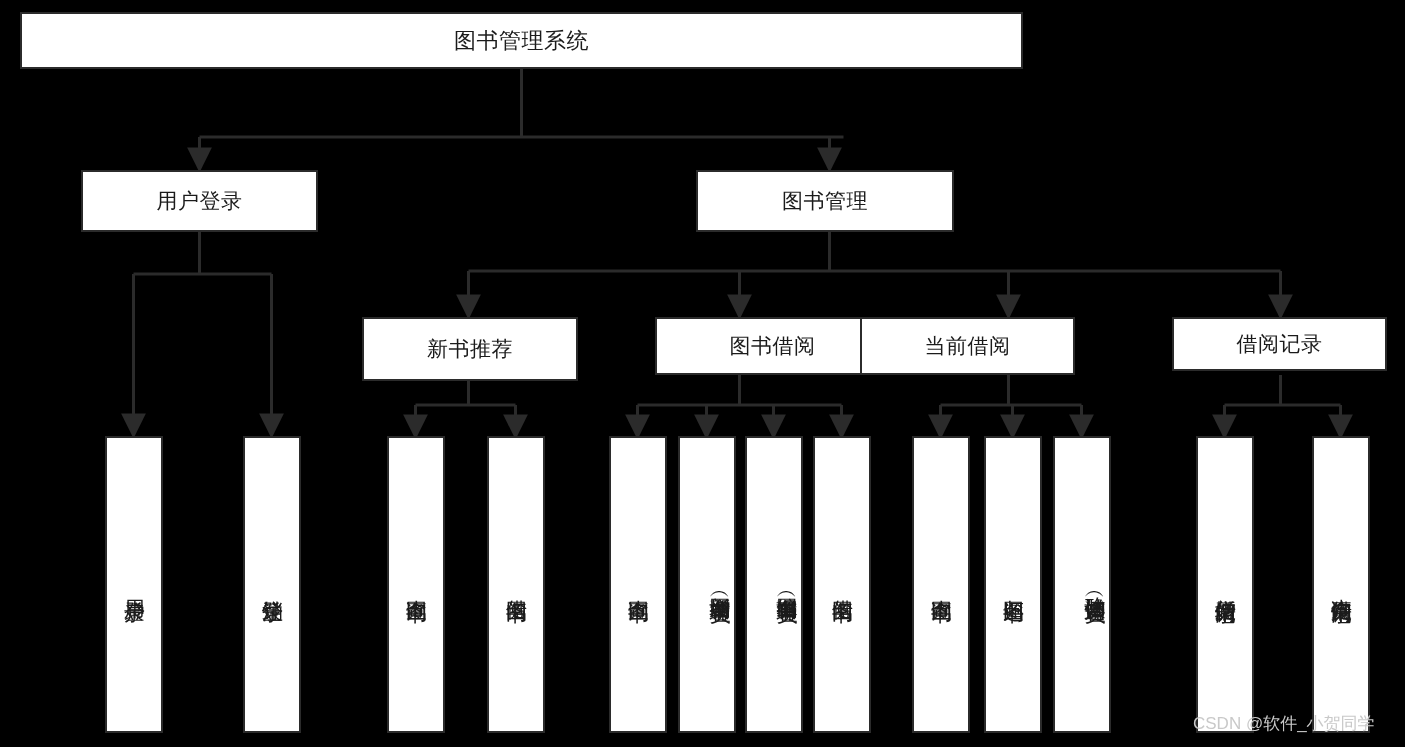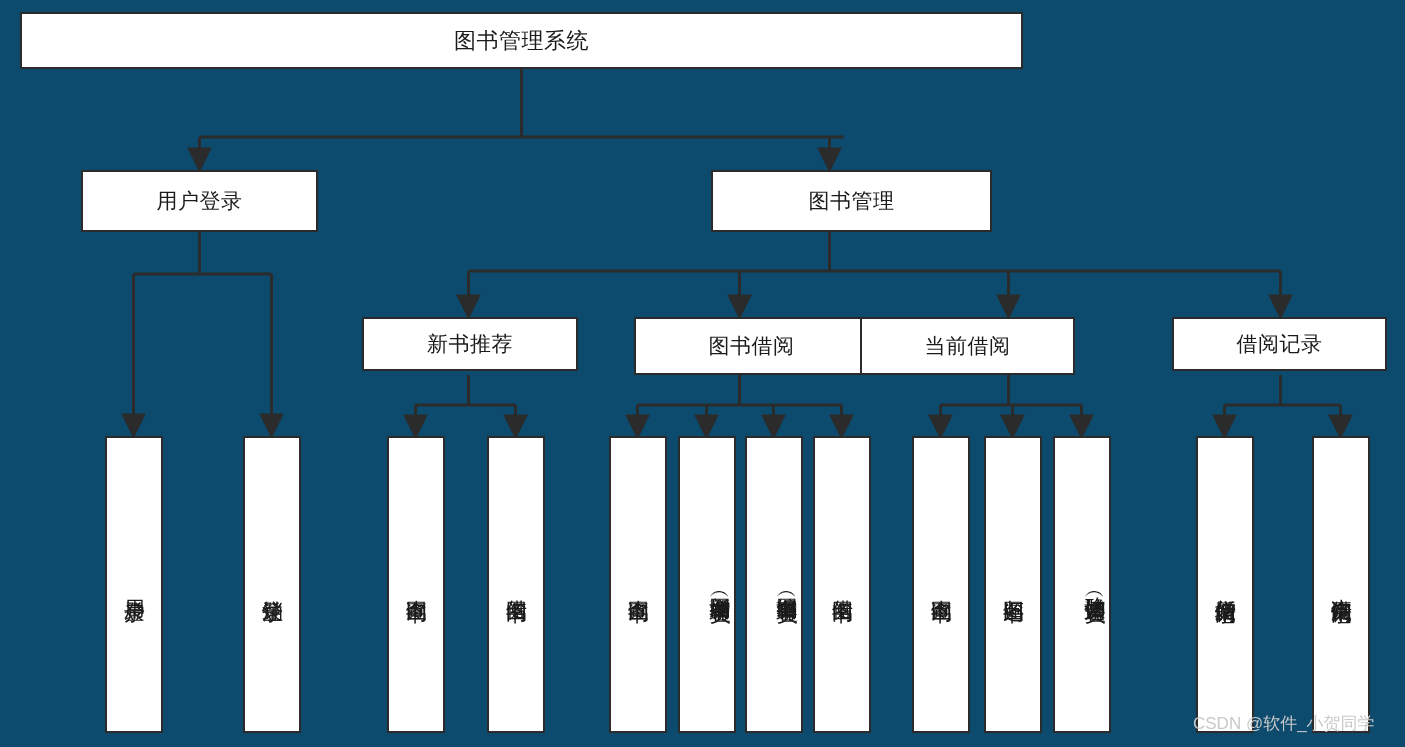--- a/index.html
+++ b/index.html
@@ -8,21 +8,21 @@
     padding: 0;
     background: #ffffff;
   }
   body {
     font-family: "Liberation Sans", "DejaVu Sans", sans-serif;
   }
   #canvas {
     position: relative;
     width: 1405px;
     height: 747px;
-    background: #0c4a6e;
+    background: #000000;
     overflow: hidden;
   }
   #edges {
     position: absolute;
     left: 0;
     top: 0;
     width: 1405px;
     height: 747px;
     pointer-events: none;
   }
@@ -136,29 +136,29 @@
   </svg>
 
   <div class="node horiz root" style="left:20px; top:12px; width:1003px; height:57px;">
     <span>图书管理系统</span>
   </div>
 
   <div class="node horiz" style="left:81px; top:170px; width:237px; height:62px;">
     <span>用户登录</span>
   </div>
 
-  <div class="node horiz" style="left:711px; top:170px; width:281px; height:62px;text-align:center;">
+  <div class="node horiz" style="left:696px; top:170px; width:258px; height:62px;text-align:center;">
     <span>图书管理</span>
   </div>
 
-  <div class="node horiz" style="left:362px; top:317px; width:216px; height:54px;">
+  <div class="node horiz" style="left:362px; top:317px; width:216px; height:64px;">
     <span>新书推荐</span>
   </div>
 
-  <div class="node horiz" style="left:634px; top:317px; width:235px; height:58px;justify-content:center;">
+  <div class="node horiz" style="left:655px; top:317px; width:235px; height:58px;justify-content:center;">
     <span>图书借阅</span>
   </div>
 
   <div class="node horiz" style="left:860px; top:317px; width:215px; height:58px;">
     <span>当前借阅</span>
   </div>
 
   <div class="node horiz" style="left:1172px; top:317px; width:215px; height:54px;">
     <span>借阅记录</span>
   </div>

